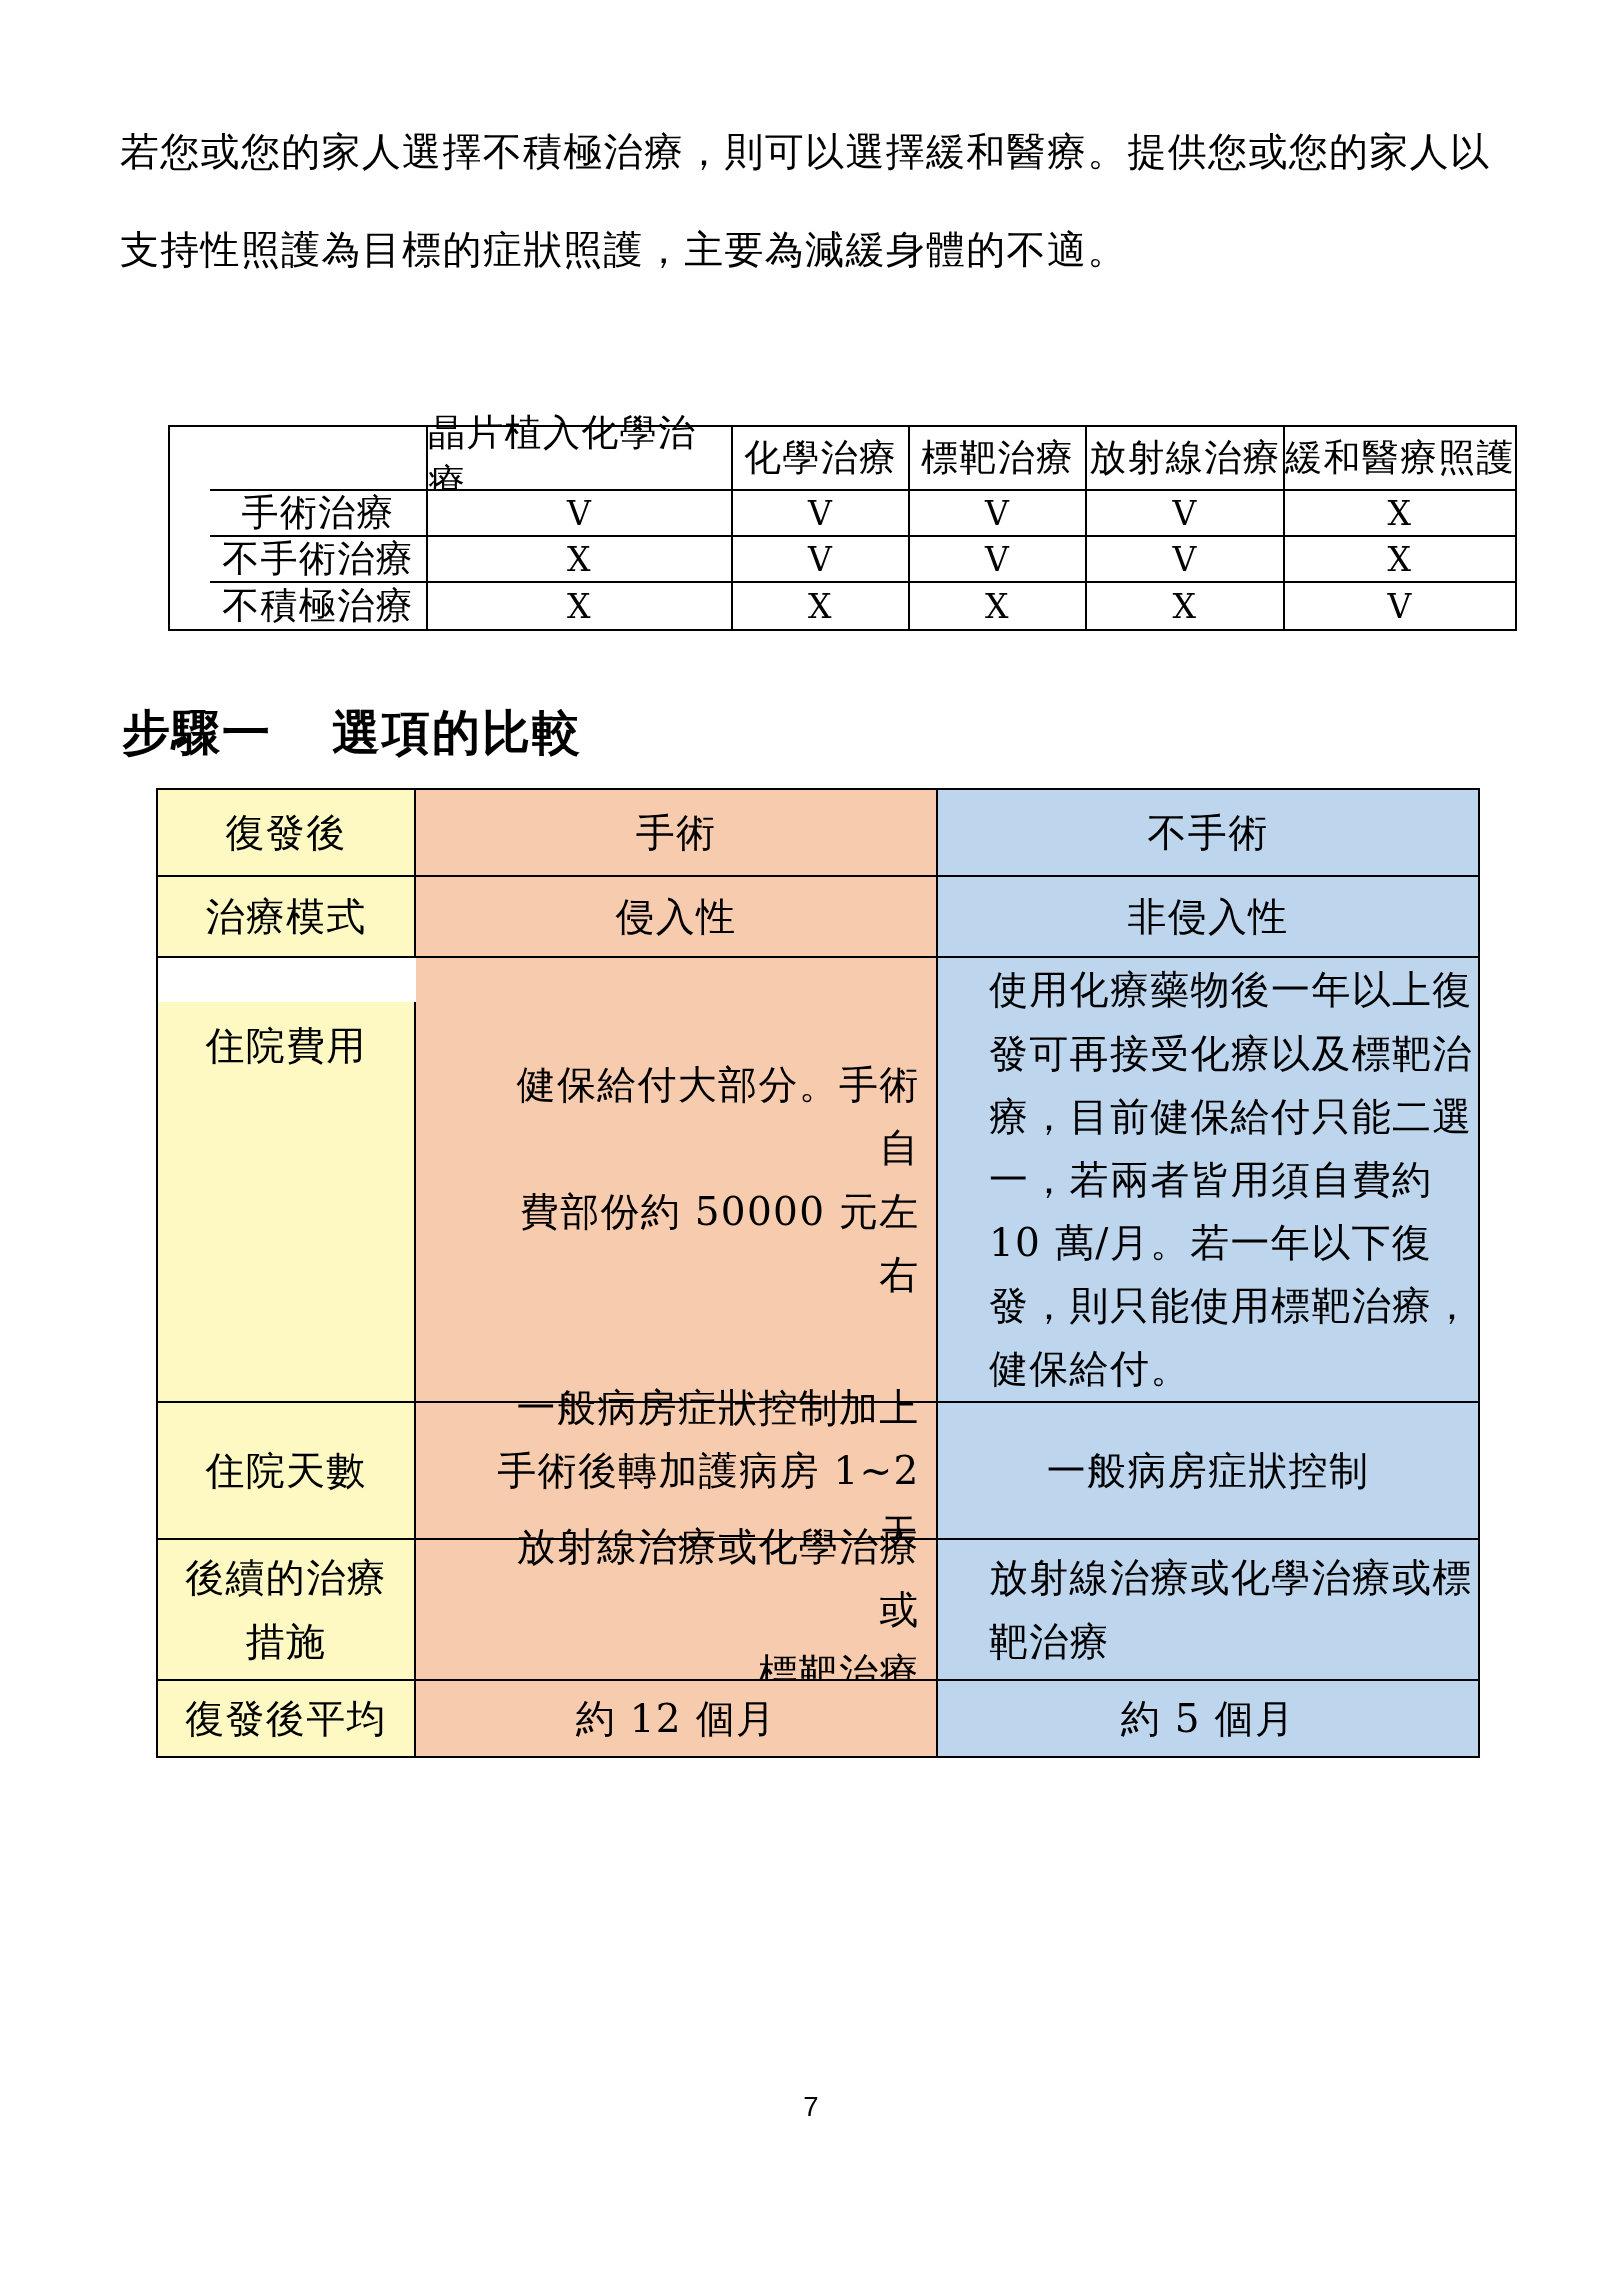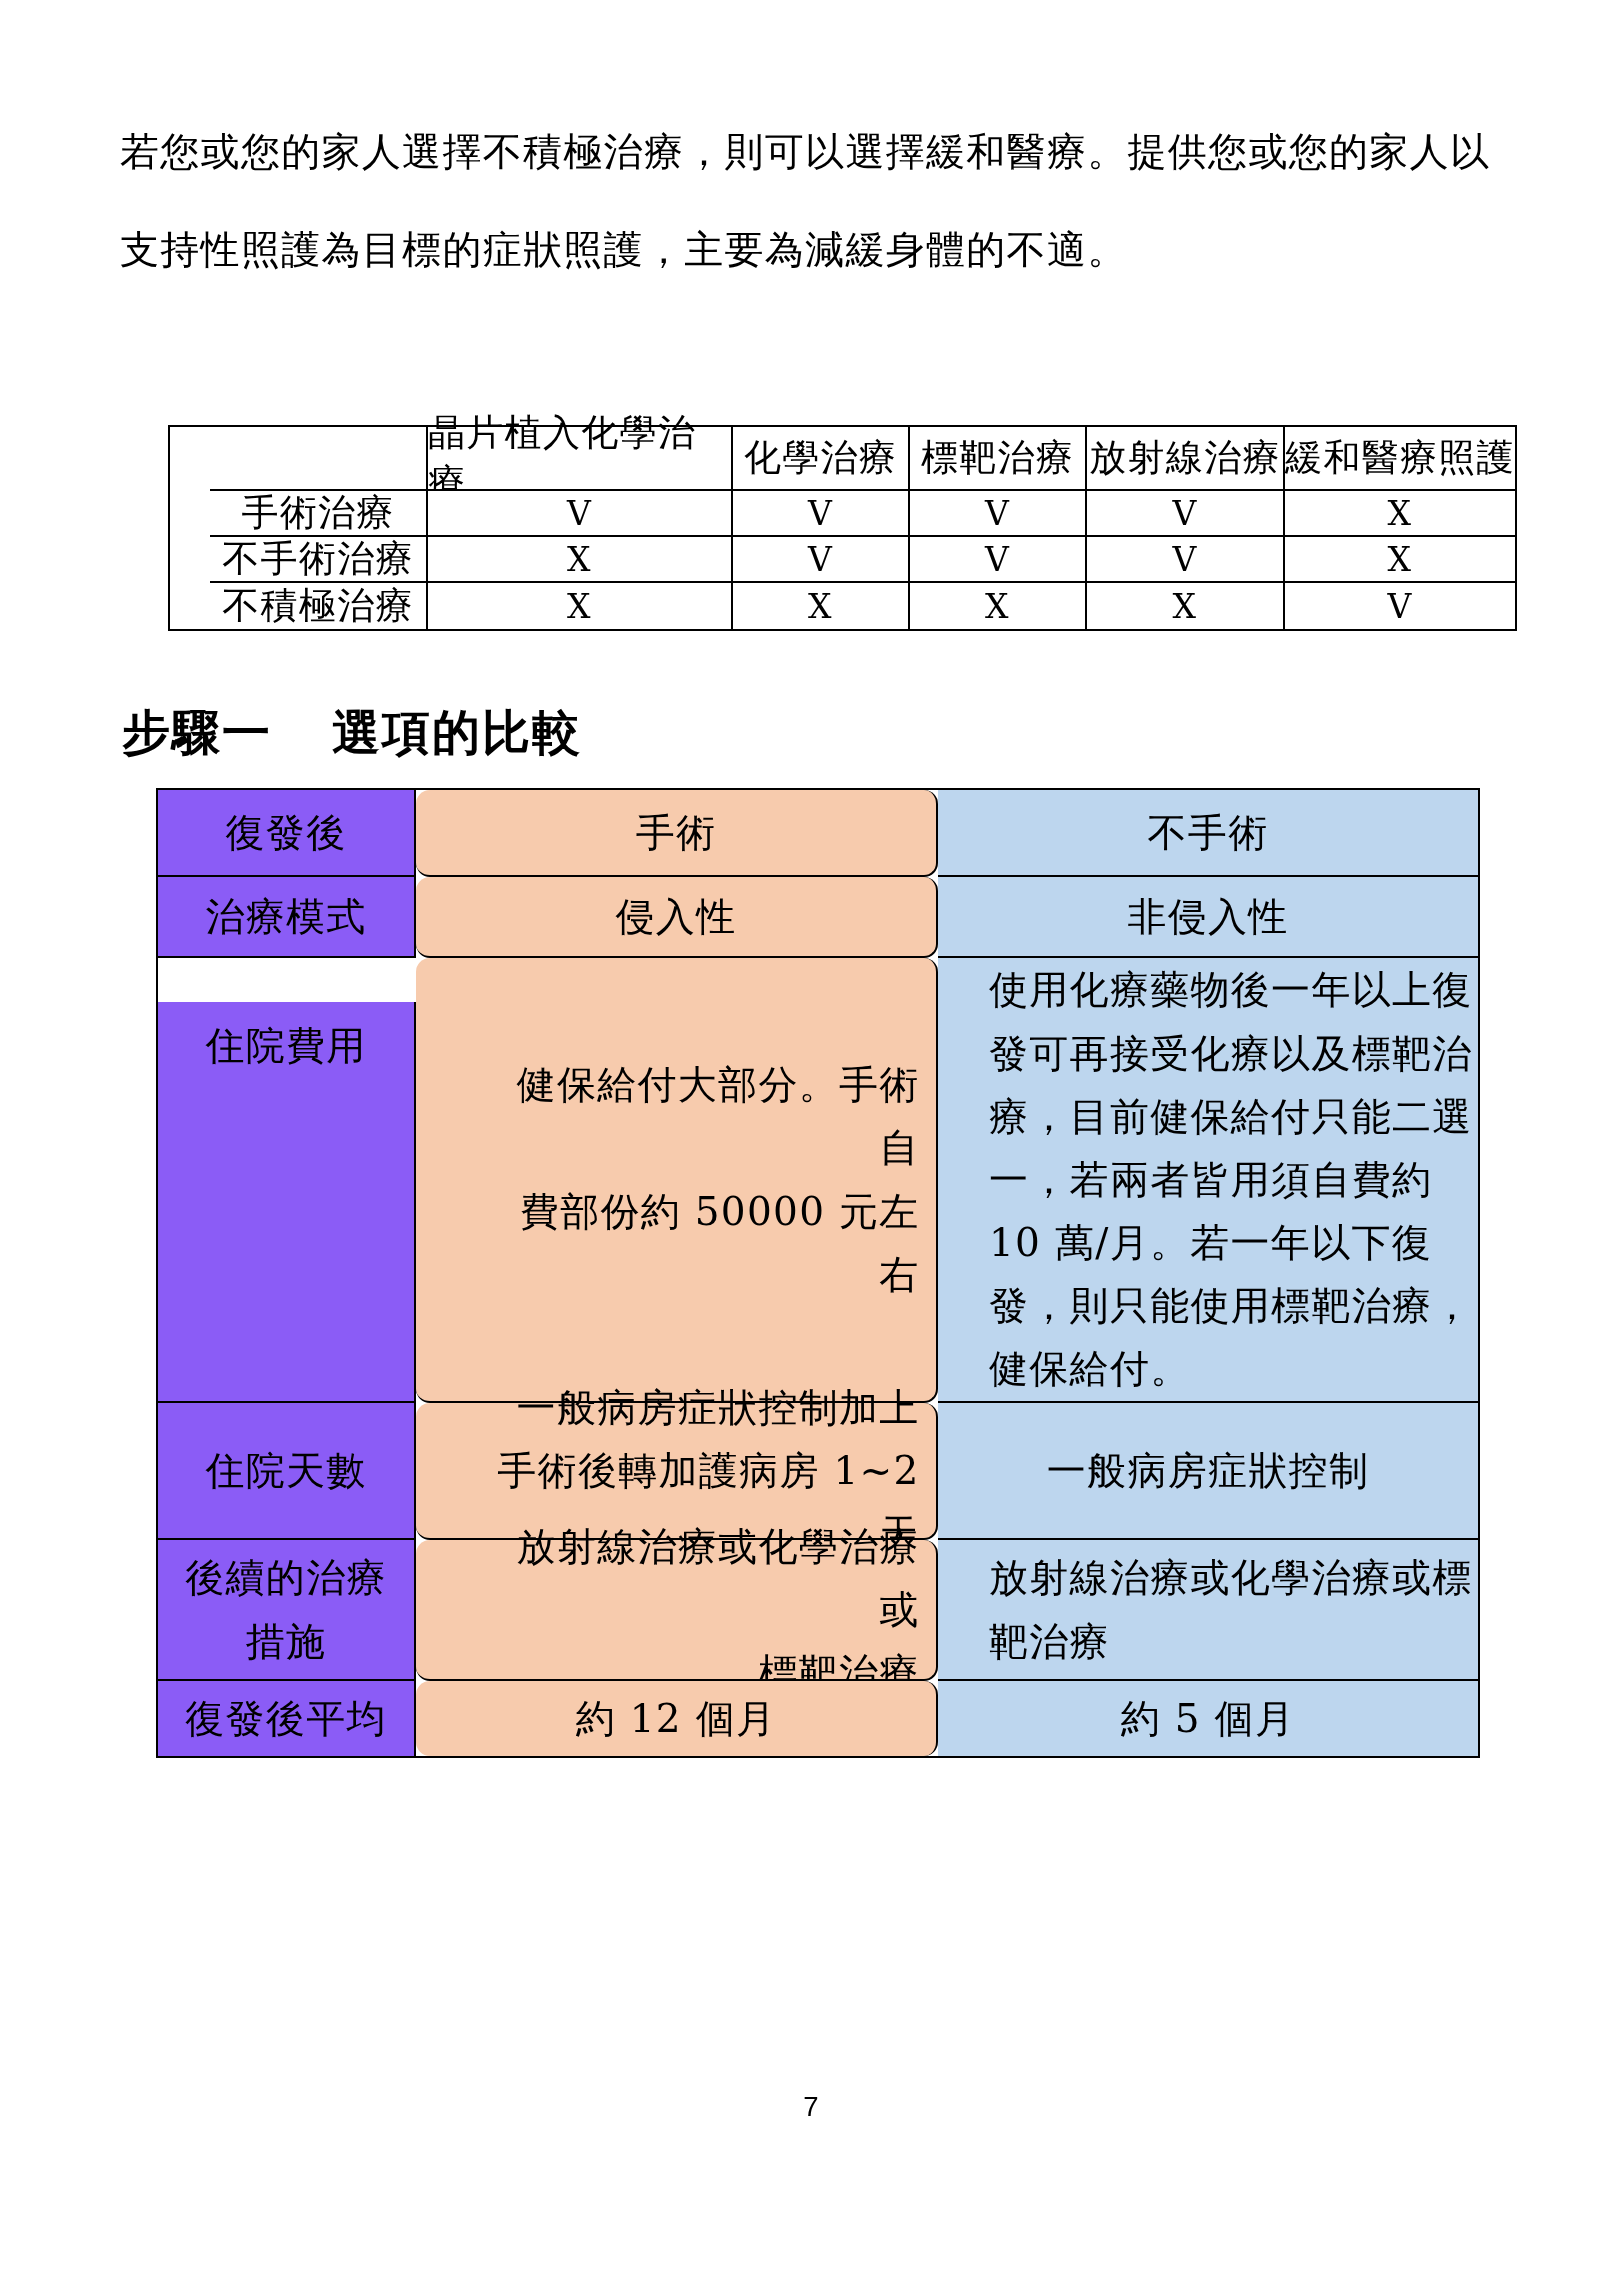--- a/index.html
+++ b/index.html
@@ -61,26 +61,26 @@
     grid-template-columns:258px 522px 540px;
     grid-template-rows:87px 81px 445px 137px 141px 75px;
     border:2.6px solid #000;
     font-size:39px;
     letter-spacing:1.3px;
   }
   .t2 > div {
     border-right:2px solid #000;
     border-bottom:2px solid #000;
     display:flex; align-items:center; justify-content:center;
-    background:#8b5cf6;
+    background:#fef9c3;
     line-height:1.62;
   }
   .t2 > div:nth-child(3n) { border-right:none; }
   .t2 > div:nth-child(n+16) { border-bottom:none; }
-  .t2 .bg-surgery { background:var(--surgery-bg,#F7CBAD);border-radius:14px; }
+  .t2 .bg-surgery { background:var(--surgery-bg,#F7CBAD); }
   .t2 .bg-nonsurgery { background:var(--nonsurgery-bg,#BDD6EE); }
   .t2 .top-label { align-items:flex-start; padding-top:11.8px;margin-top:44px; }
   .t2 .text-block {
     justify-content:flex-start;
     text-align:left;
     white-space:pre-line;
   }
   .t2 .pad-surgery { padding-left:80px; padding-right:16.4px;text-align:right; }
   .t2 .pad-nonsurgery { padding-left:51px; padding-right:0; }
   .t2 .prelines { white-space:pre-line; text-align:center; }

